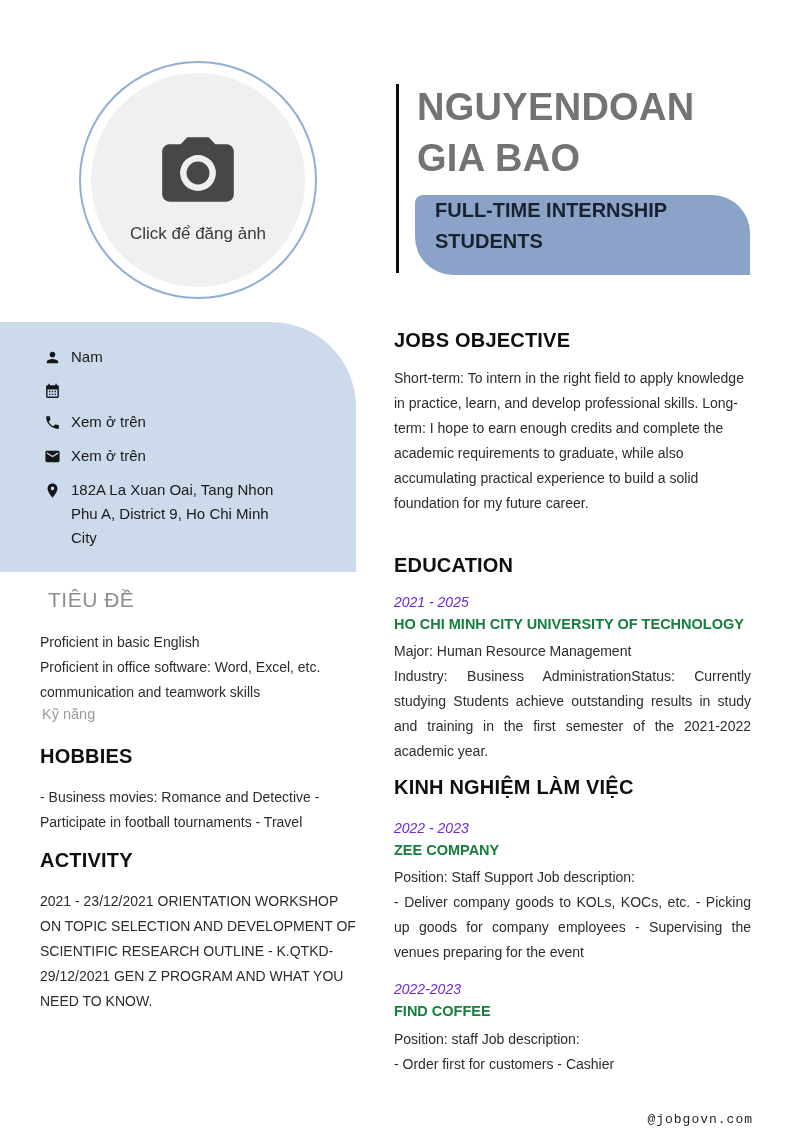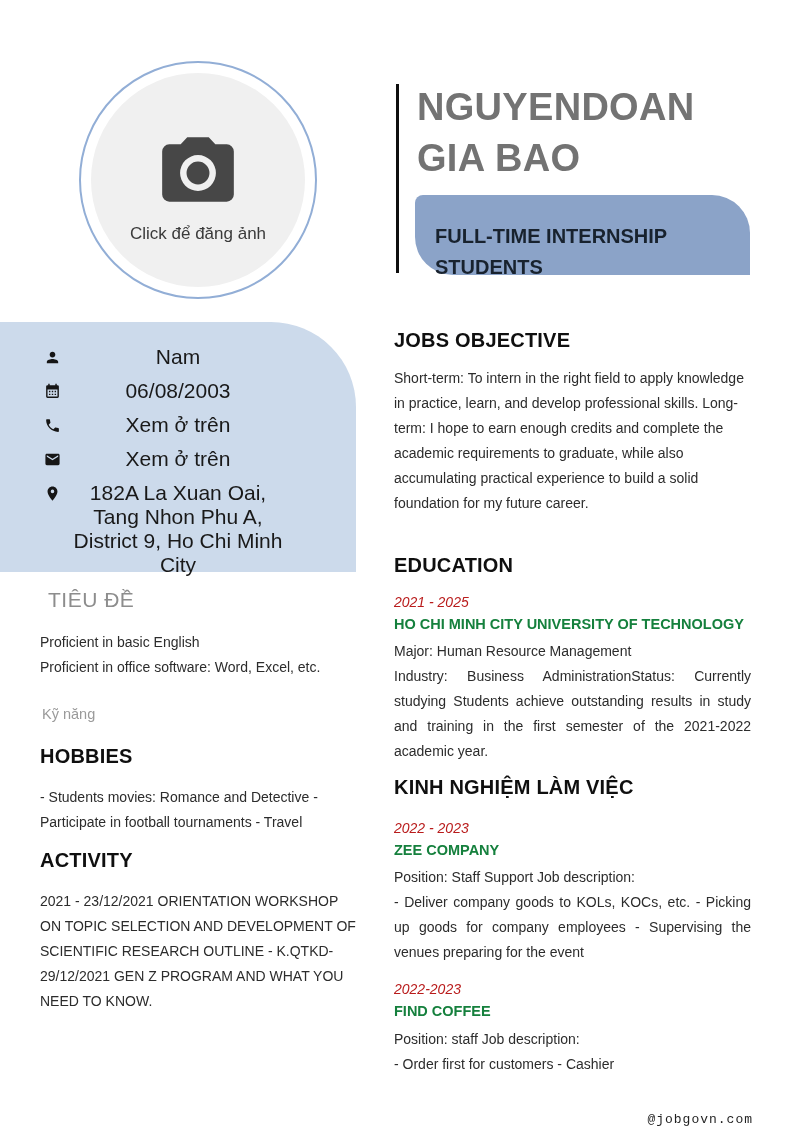--- a/index.html
+++ b/index.html
@@ -23,45 +23,45 @@
   .photo-label { font-size:17px; color:#3a3a3a; margin-top:8px; }
 
   
   .name-rule { position:absolute; left:396px; top:84px; width:3px; height:189px; background:#0e0e0e; }
   .name {
     position:absolute; left:417px; top:82px; width:310px;
     font-size:38px; font-weight:bold; line-height:51px; color:#737373; letter-spacing:0.3px;
   }
   .title-box {
     position:absolute; left:415px; top:195px; width:335px; height:80px;
-    background:#8ba3c8; border-radius:8px 38px 0 38px; padding:26px 0 0 20px;
+    background:#8ba3c8; border-radius:8px 38px 0 38px; padding:0 0 0 20px;
   }
   .title-box .txt {
     font-size:20px; font-weight:bold; line-height:31px; color:#18222e; width:270px;
   }
 
   
   .contact-box {
     position:absolute; left:0; top:322px; width:356px; height:250px;
     background:#ccdaeb; border-radius:0 85px 0 0; padding:23px 0 0 44px;
   }
   .contact-item { display:flex; align-items:flex-start; margin-bottom:10px; }
   .contact-item svg { width:17px; height:17px; flex:none; margin:4px 10px 0 0; }
-  .contact-text { font-size:21px; color:#191919; line-height:24px; width:214px;text-align:center; }
+  .contact-text { font-size:15px; color:#191919; line-height:24px; width:214px; }
 
   
   .abs { position:absolute; }
   .lcol { left:40px; width:316px; }
   .rcol { left:394px; width:357px; }
   .sec-title { font-size:20px; font-weight:bold; color:#0f0f0f; letter-spacing:0.2px; }
   .gray-title { font-size:21px; color:#8d8d8d; letter-spacing:0.5px; }
   .body-text { font-size:14px; color:#2c2c2c; line-height:25px; }
   .justify { text-align:justify; }
   .muted { font-size:14.5px; color:#9a9a9a; }
-  .period { font-size:14px; font-style:italic; color:#b91c1c; }
+  .period { font-size:14px; font-style:italic; color:#6d28d9; }
   .bold-line { font-size:14.5px; font-weight:bold; color:#15803d; }
 
   
   .watermark {
     position:absolute; top:1112px; right:37px;
     font-family:Liberation Mono, monospace; font-size:13px; letter-spacing:1px; color:#1f1f1f;
   }
 </style>
 </head>
 <body>
@@ -85,21 +85,20 @@
   <div class="contact-item">
     <svg viewBox="0 0 24 24" fill="#161616">
         <path d="M12 12c2.21 0 4-1.79 4-4s-1.79-4-4-4-4 1.79-4 4 1.79 4 4 4zm0 2c-2.67 0-8 1.34-8 4v2h16v-2c0-2.66-5.33-4-8-4z"></path>
       </svg>
     <div class="contact-text">Nam</div>
   </div>
   <div class="contact-item">
     <svg viewBox="0 0 24 24" fill="#161616">
         <path d="M19 3h-1V1h-2v2H8V1H6v2H5a2 2 0 0 0-2 2v14a2 2 0 0 0 2 2h14a2 2 0 0 0 2-2V5a2 2 0 0 0-2-2zm0 16H5V9h14v10zM7 11h2v2H7zm4 0h2v2h-2zm4 0h2v2h-2zM7 15h2v2H7zm4 0h2v2h-2zm4 0h2v2h-2z"></path>
       </svg>
-    <div class="contact-text">06/08/2003</div>
   </div>
   <div class="contact-item">
     <svg viewBox="0 0 24 24" fill="#161616">
         <path d="M6.62 10.79c1.44 2.83 3.76 5.14 6.59 6.59l2.2-2.2c.27-.27.67-.36 1.02-.24 1.12.37 2.33.57 3.57.57.55 0 1 .45 1 1V20c0 .55-.45 1-1 1-9.39 0-17-7.61-17-17 0-.55.45-1 1-1h3.5c.55 0 1 .45 1 1 0 1.25.2 2.45.57 3.57.11.35.03.74-.25 1.02l-2.2 2.2z"></path>
       </svg>
     <div class="contact-text">Xem ở trên</div>
   </div>
   <div class="contact-item">
     <svg viewBox="0 0 24 24" fill="#161616">
         <path d="M20 4H4c-1.1 0-1.99.9-1.99 2L2 18c0 1.1.9 2 2 2h16c1.1 0 2-.9 2-2V6c0-1.1-.9-2-2-2zm0 4-8 5-8-5V6l8 5 8-5v2z"></path>
@@ -111,25 +110,26 @@
         <path d="M12 2C8.13 2 5 5.13 5 9c0 5.25 7 13 7 13s7-7.75 7-13c0-3.87-3.13-7-7-7zm0 9.5A2.5 2.5 0 1 1 12 6.5a2.5 2.5 0 0 1 0 5z"></path>
       </svg>
     <div class="contact-text">182A La Xuan Oai, Tang Nhon Phu A, District 9, Ho Chi Minh City</div>
   </div>
 </div>
 
 <div class="abs gray-title" style="left:48px; top:588px;">TIÊU ĐỀ</div>
 <div class="abs lcol body-text" style="top:630px;">
   <div>Proficient in basic English</div>
   <div>Proficient in office software: Word, Excel, etc.</div>
+  <div>communication and teamwork skills</div>
 </div>
 <div class="abs muted" style="left:42px; top:706px;">Kỹ năng</div>
 
 <h2 class="abs lcol sec-title" style="top:745px;">HOBBIES</h2>
-<p class="abs lcol body-text" style="top:785px;">- Students movies: Romance and Detective - Participate in football tournaments - Travel</p>
+<p class="abs lcol body-text" style="top:785px;">- Business movies: Romance and Detective - Participate in football tournaments - Travel</p>
 
 <h2 class="abs lcol sec-title" style="top:849px;">ACTIVITY</h2>
 <p class="abs lcol body-text" style="top:889px;">2021 - 23/12/2021 ORIENTATION WORKSHOP ON TOPIC SELECTION AND DEVELOPMENT OF SCIENTIFIC RESEARCH OUTLINE - K.QTKD-29/12/2021 GEN Z PROGRAM AND WHAT YOU NEED TO KNOW.</p>
 
 <h2 class="abs rcol sec-title" style="top:329px;">JOBS OBJECTIVE</h2>
 <p class="abs rcol body-text" style="top:366px;">Short-term: To intern in the right field to apply knowledge in practice, learn, and develop professional skills. Long-term: I hope to earn enough credits and complete the academic requirements to graduate, while also accumulating practical experience to build a solid foundation for my future career.</p>
 
 <h2 class="abs rcol sec-title" style="top:554px;">EDUCATION</h2>
 <div class="abs rcol period" style="top:594px;">2021 - 2025</div>
 <div class="abs rcol bold-line" style="top:616px;">HO CHI MINH CITY UNIVERSITY OF TECHNOLOGY</div>

